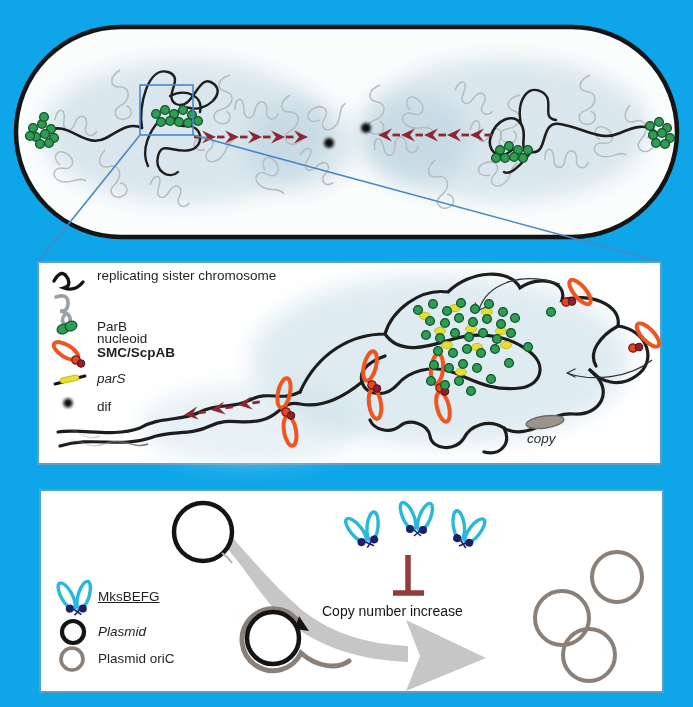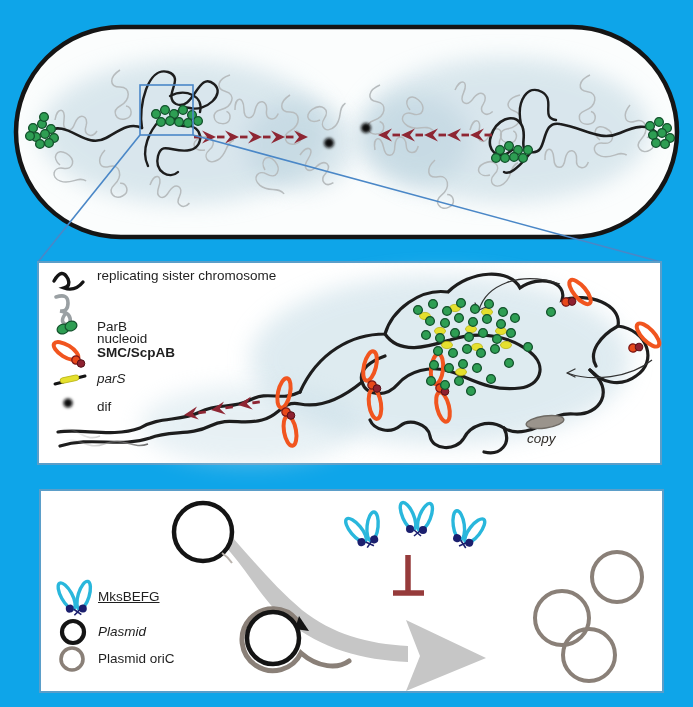--- a/index.html
+++ b/index.html
@@ -338,14 +338,15 @@
 <span class="label" style="left:97px;top:284px;margin-top:48px;">nucleoid</span>
 <span class="label" style="left:97px;top:320px;">ParB</span>
 <span class="label" style="left:97px;top:346px;font-weight:bold;">SMC/ScpAB</span>
 <span class="label italic" style="left:97px;top:372px;">parS</span>
 <span class="label" style="left:97px;top:400px;">dif</span>
 <span class="label italic oric" style="left:527px;top:432px;">copy</span>
 
 <span class="label" style="left:98px;top:590px;text-decoration:underline;">MksBEFG</span>
 <span class="label" style="left:98px;top:625px;font-style:italic;">Plasmid</span>
 <span class="label" style="left:98px;top:652px;">Plasmid oriC</span>
+<span class="label copytext" style="left:322px;top:604px;">Copy number increase</span>
 
 </div>
 
 </body></html>

